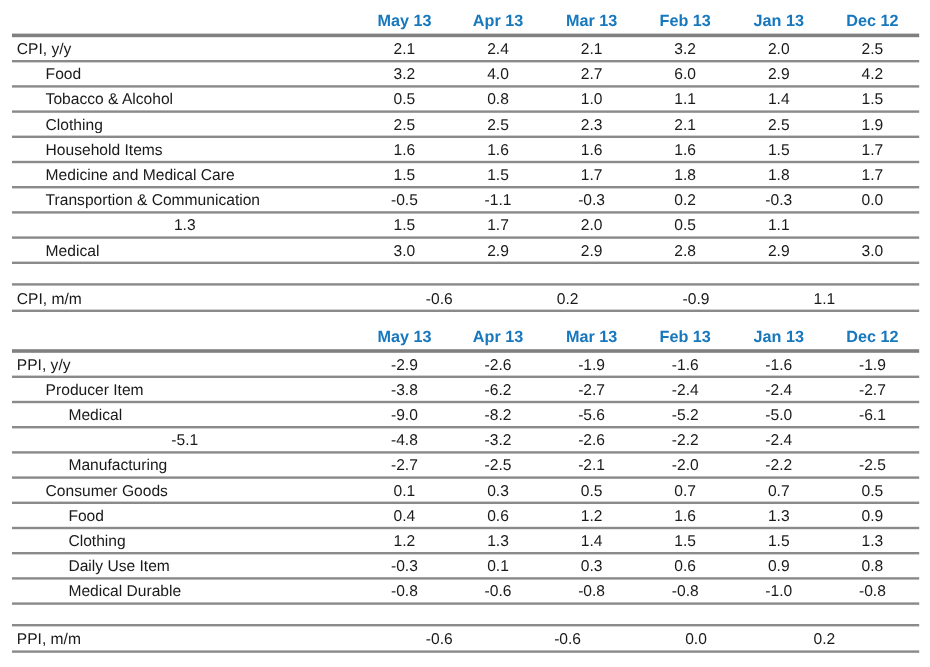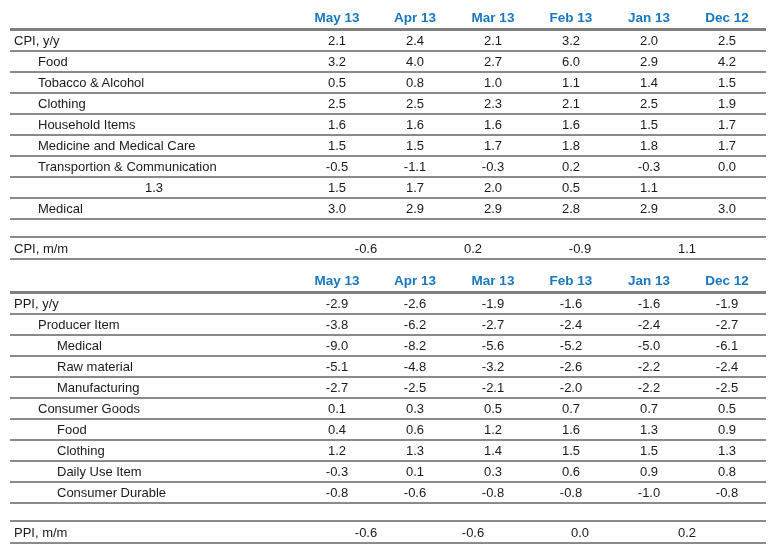--- a/index.html
+++ b/index.html
@@ -184,21 +184,20 @@
       <div class="row data">
         <div class="lbl ind2">Medical</div>
         <div class="val">-9.0</div>
         <div class="val">-8.2</div>
         <div class="val">-5.6</div>
         <div class="val">-5.2</div>
         <div class="val">-5.0</div>
         <div class="val">-6.1</div>
       </div>
       <div class="row data">
-        <div class="lbl ind2">Raw material</div>
         <div class="val">-5.1</div>
         <div class="val">-4.8</div>
         <div class="val">-3.2</div>
         <div class="val">-2.6</div>
         <div class="val">-2.2</div>
         <div class="val">-2.4</div>
       </div>
       <div class="row data">
         <div class="lbl ind2">Manufacturing</div>
         <div class="val">-2.7</div>
@@ -238,21 +237,21 @@
       <div class="row data">
         <div class="lbl ind2">Daily Use Item</div>
         <div class="val">-0.3</div>
         <div class="val">0.1</div>
         <div class="val">0.3</div>
         <div class="val">0.6</div>
         <div class="val">0.9</div>
         <div class="val">0.8</div>
       </div>
       <div class="row data">
-        <div class="lbl ind2">Consumer Durable</div>
+        <div class="lbl ind2">Medical Durable</div>
         <div class="val">-0.8</div>
         <div class="val">-0.6</div>
         <div class="val">-0.8</div>
         <div class="val">-0.8</div>
         <div class="val">-1.0</div>
         <div class="val">-0.8</div>
       </div>
       <div class="spacer"></div>
       <div class="row summary">
         <div class="lbl ind0">PPI, m/m</div>

